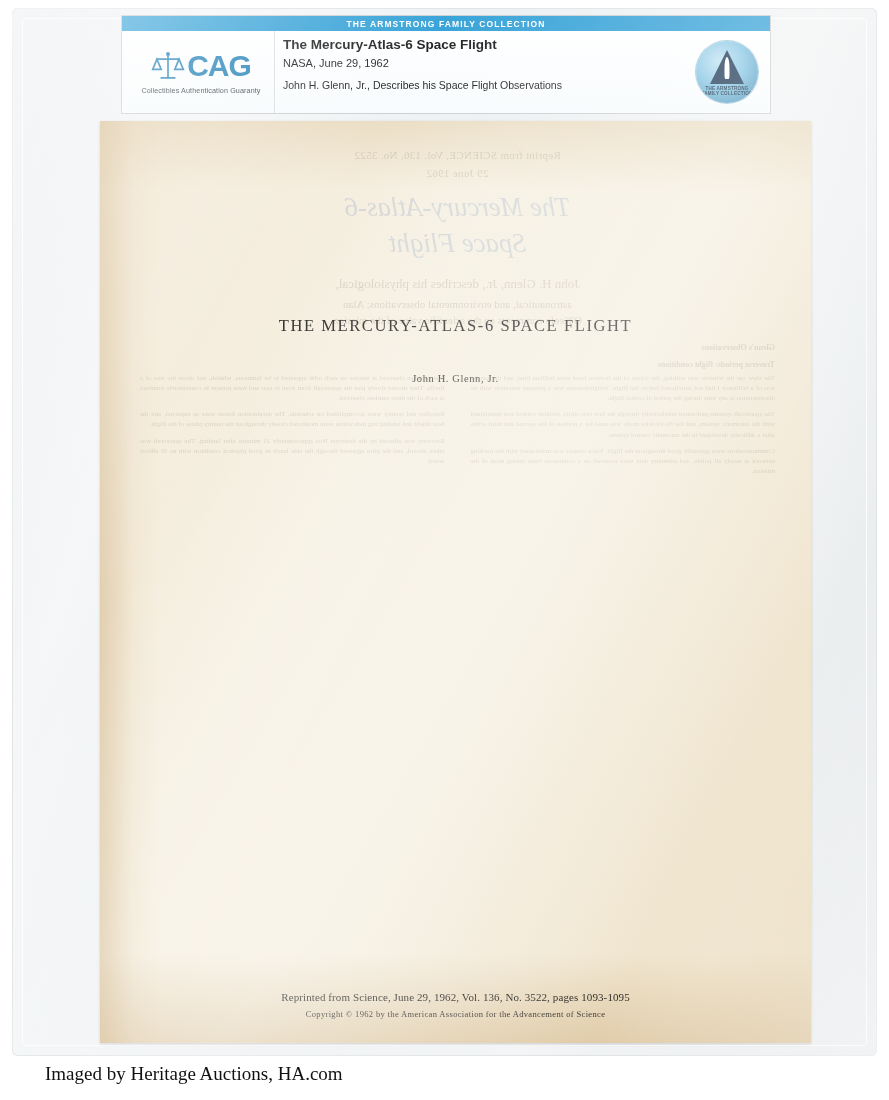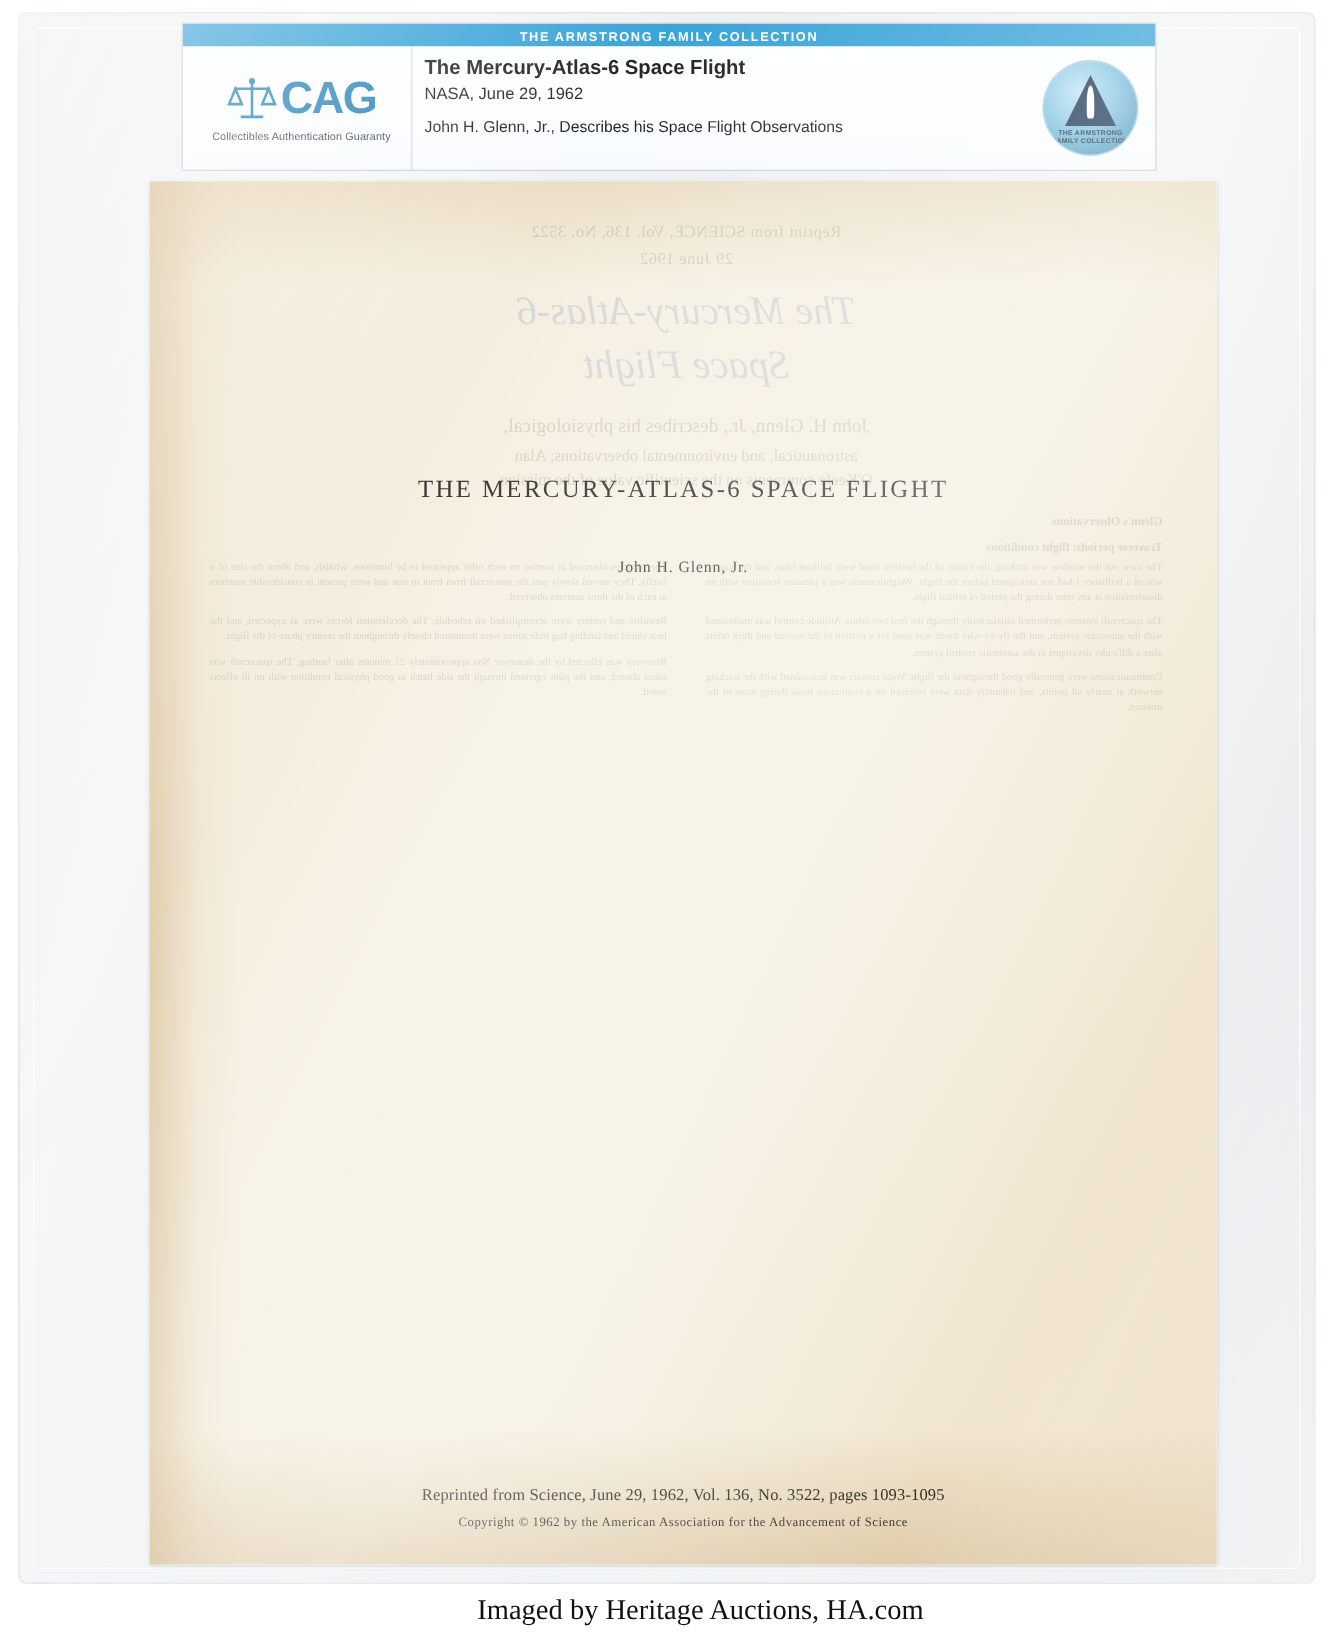--- a/index.html
+++ b/index.html
@@ -298,21 +298,21 @@
     color: #3a3833;
     letter-spacing: 0.35px;
     margin-top: 6px;
   }
 
   
   .caption {
     position: absolute;
     left: 0; right: 0;
     top: 1063px;
-    text-align: center;
+    text-align: left;
     font-size: 19px;
     color: #111111;
     font-family: "Liberation Serif", serif;
     padding-left: 45px;
   }
 </style>
 </head>
 <body>
 
 <div class="slab">

